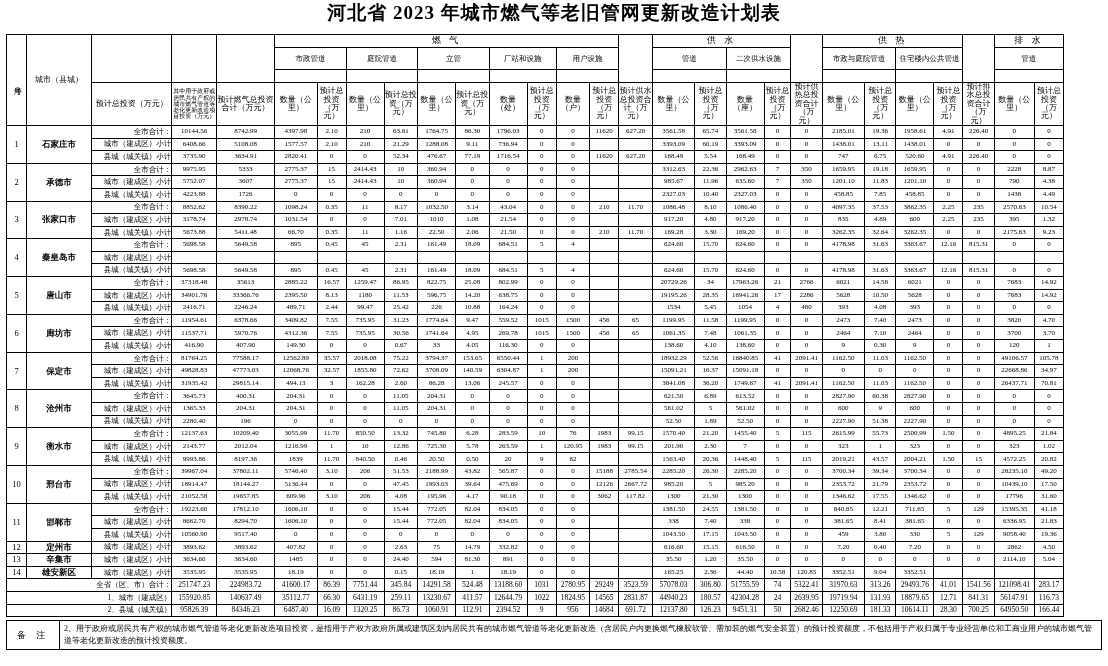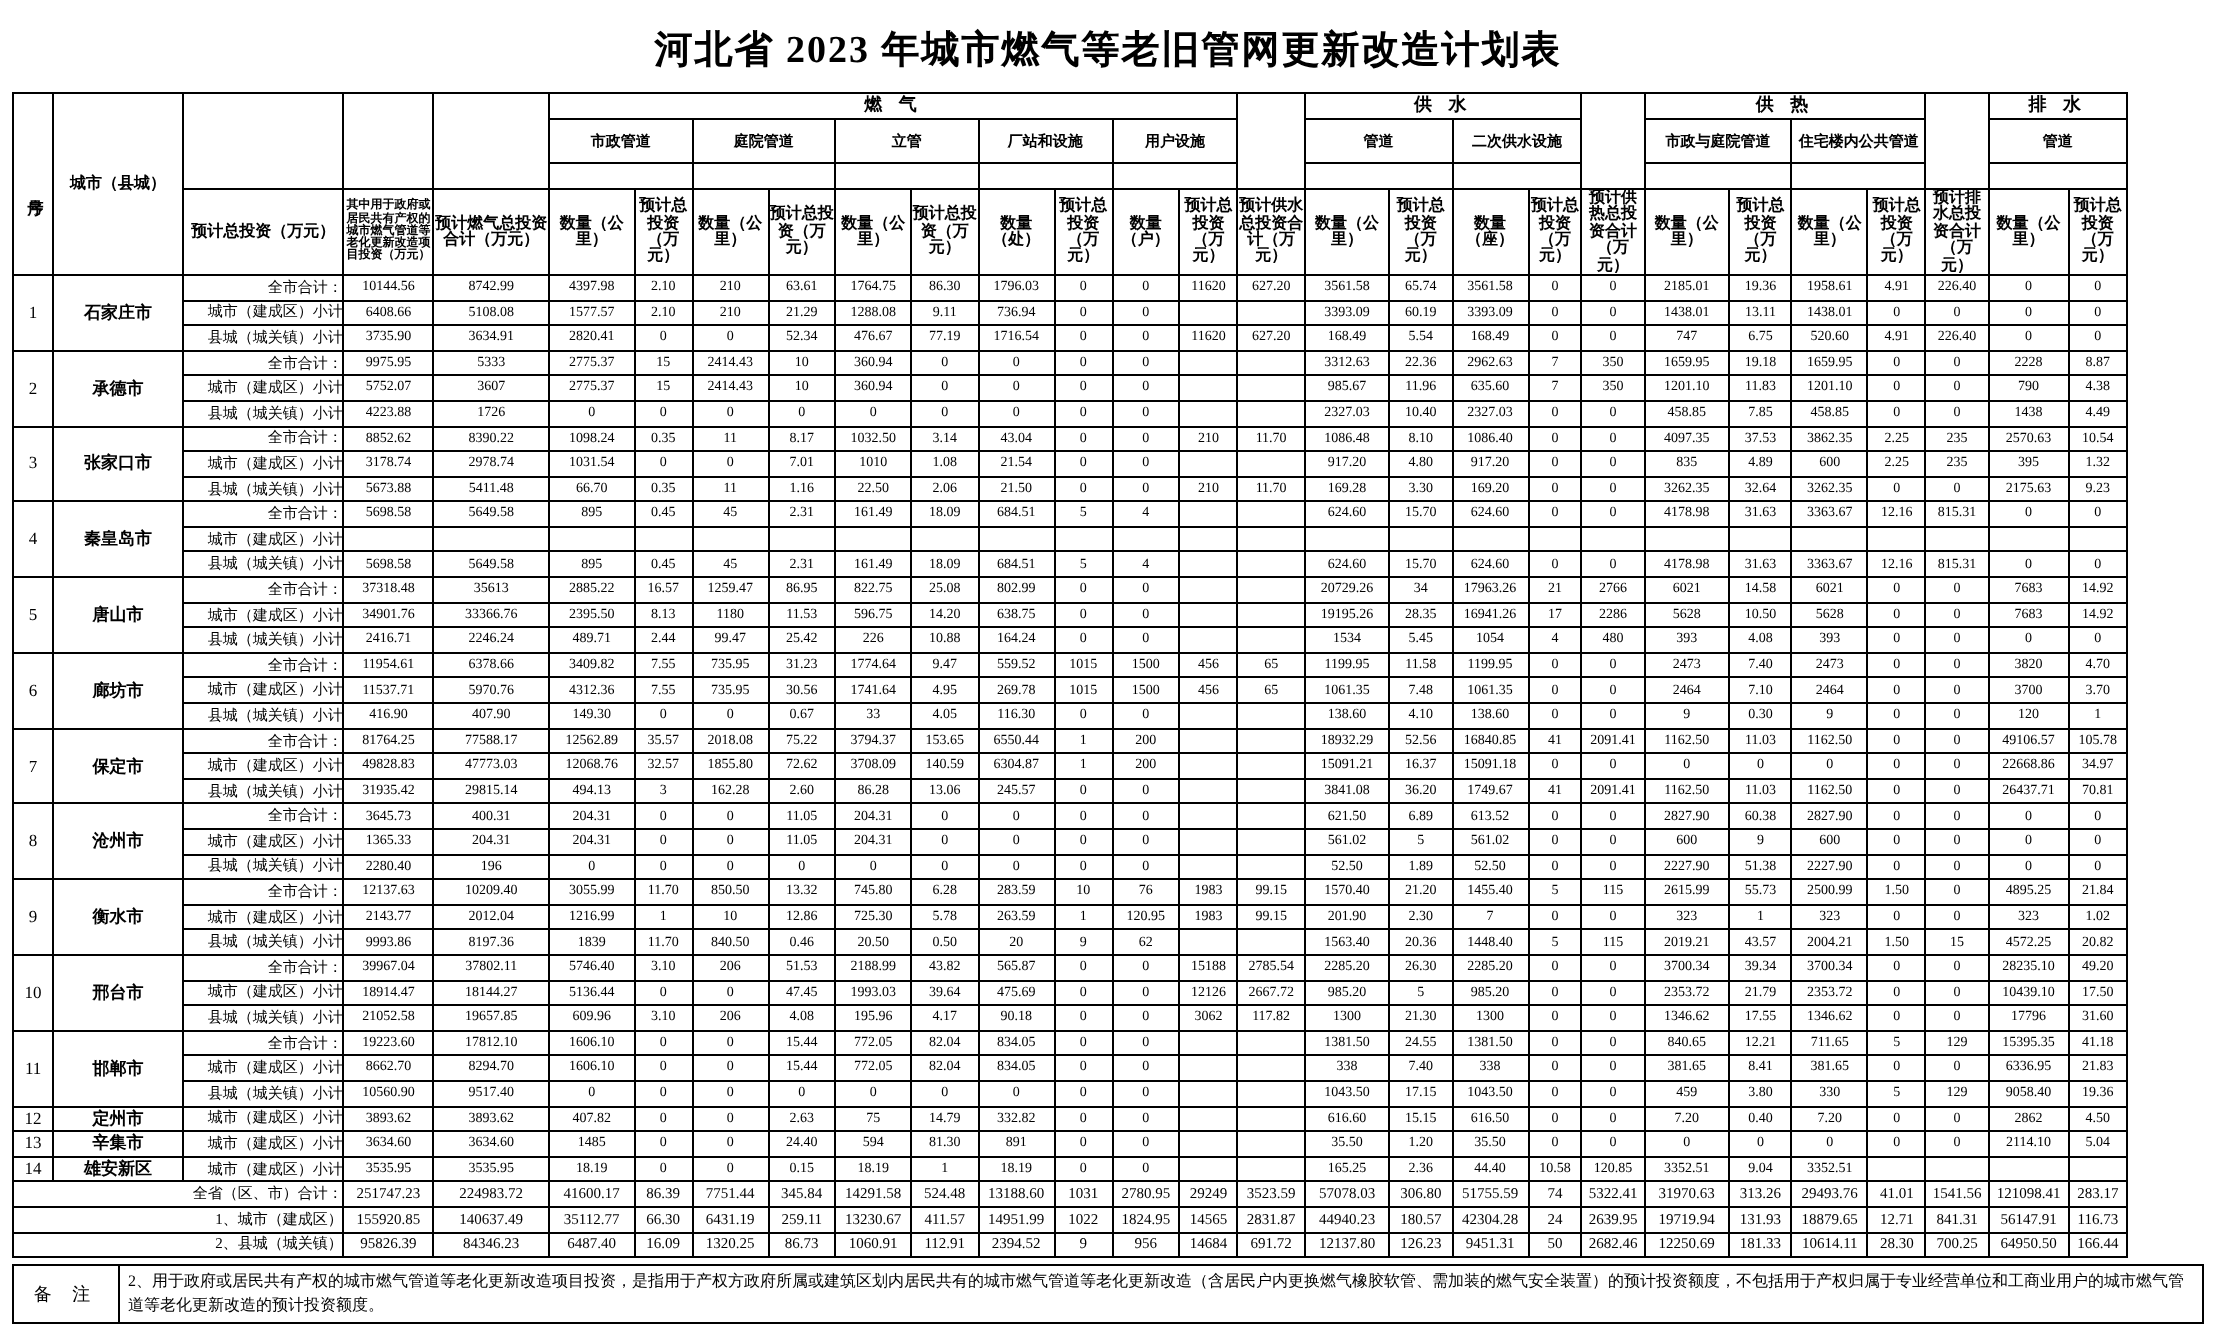--- a/index.html
+++ b/index.html
@@ -1,21 +1,21 @@
 <!DOCTYPE html>
 <html><head>
 <meta charset="utf-8">
 <style>
   html,body{margin:0;padding:0;background:#fff;}
   body{width:1108px;height:666px;font-family:"Liberation Serif","DejaVu Serif",serif;color:#000;}
   .page{width:1108px;height:666px;position:relative;overflow:hidden;}
-  .title{text-align:center;font-size:19px;font-weight:bold;letter-spacing:1px;padding-top:12px;padding-bottom:8px;}
+  .title{text-align:center;font-size:19px;font-weight:bold;letter-spacing:1px;padding-bottom:8px;}
   table{border-collapse:collapse;margin:0 6px;width:1096px;table-layout:fixed;}
   th,td{border:1px solid #000;font-size:7px;line-height:1.05;text-align:center;vertical-align:middle;padding:0;}
-  thead th{font-size:8px;font-weight:bold;margin-top:36px;}
+  thead th{font-size:8px;font-weight:normal;margin-top:36px;}
   .grp{font-size:9px;letter-spacing:3px;}
   .sub{font-size:7.5px;}
   td.city{font-size:8.5px;font-weight:bold;}
   td.seq{font-size:8.5px;}
   td.rowlbl{font-size:7.5px;text-align:right;white-space:nowrap;}
   tbody tr{height:12.6px;}
   thead tr.h1{height:13px;}
   thead tr.h2{height:22px;}
   thead tr.h3{height:13px;}
   thead tr.h4{height:26px;}
@@ -1200,21 +1200,21 @@
         <tr class="total">
           <td colspan="3" class="rowlbl">1、城市（建成区）</td>
           <td>155920.85</td>
           <td>140637.49</td>
           <td>35112.77</td>
           <td>66.30</td>
           <td>6431.19</td>
           <td>259.11</td>
           <td>13230.67</td>
           <td>411.57</td>
-          <td>14951.99</td>
+          <td>12644.79</td>
           <td>1022</td>
           <td>1824.95</td>
           <td>14565</td>
           <td>2831.87</td>
           <td>44940.23</td>
           <td>180.57</td>
           <td>42304.28</td>
           <td>24</td>
           <td>2639.95</td>
           <td>19719.94</td>

